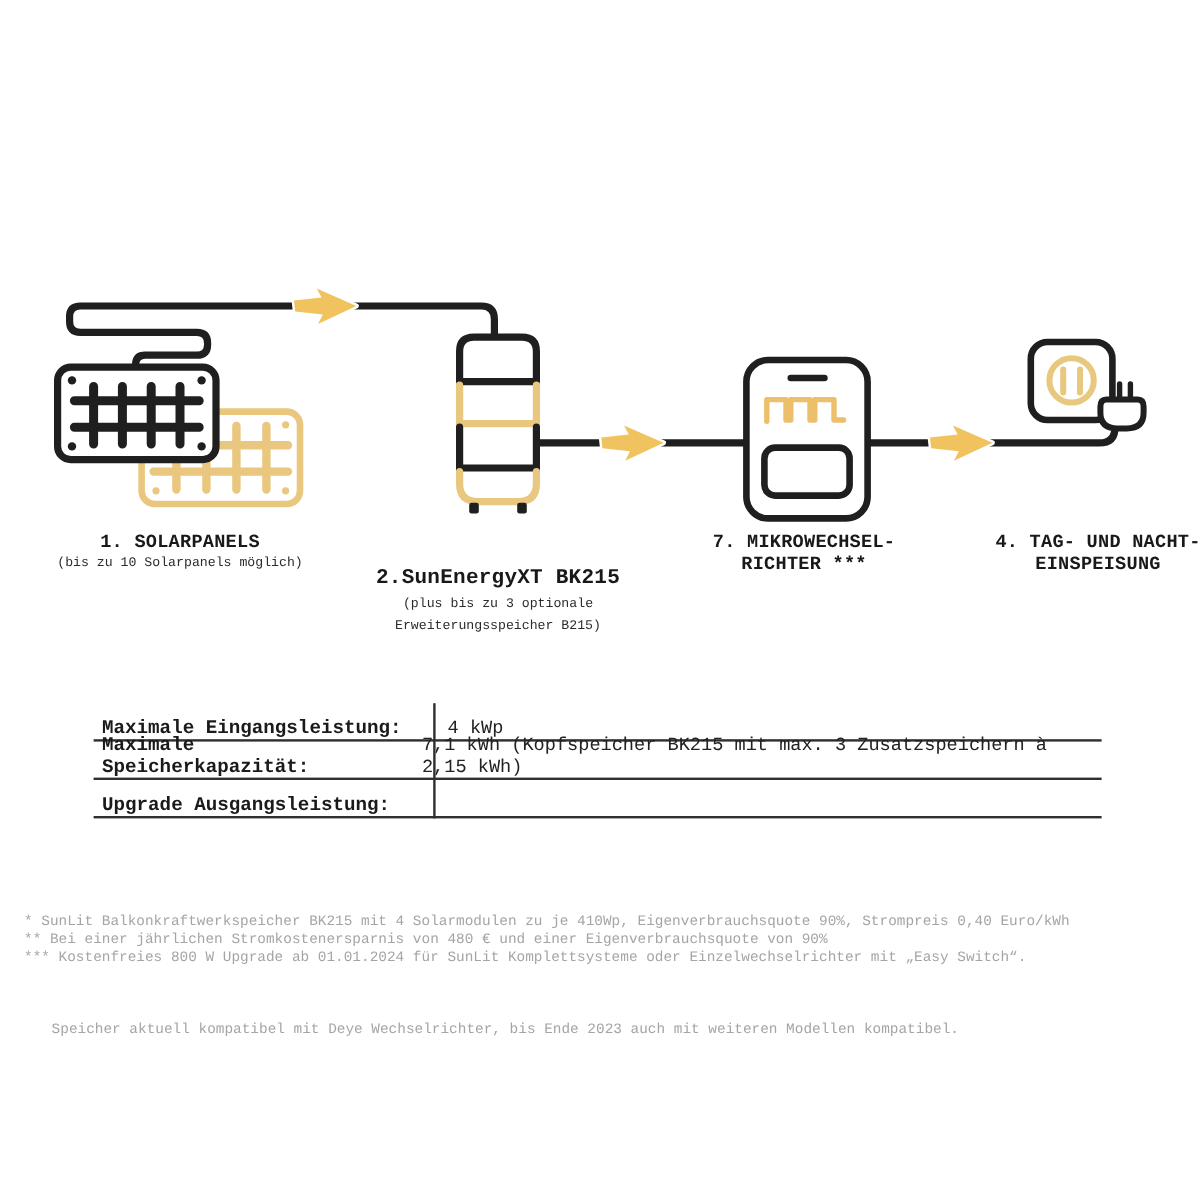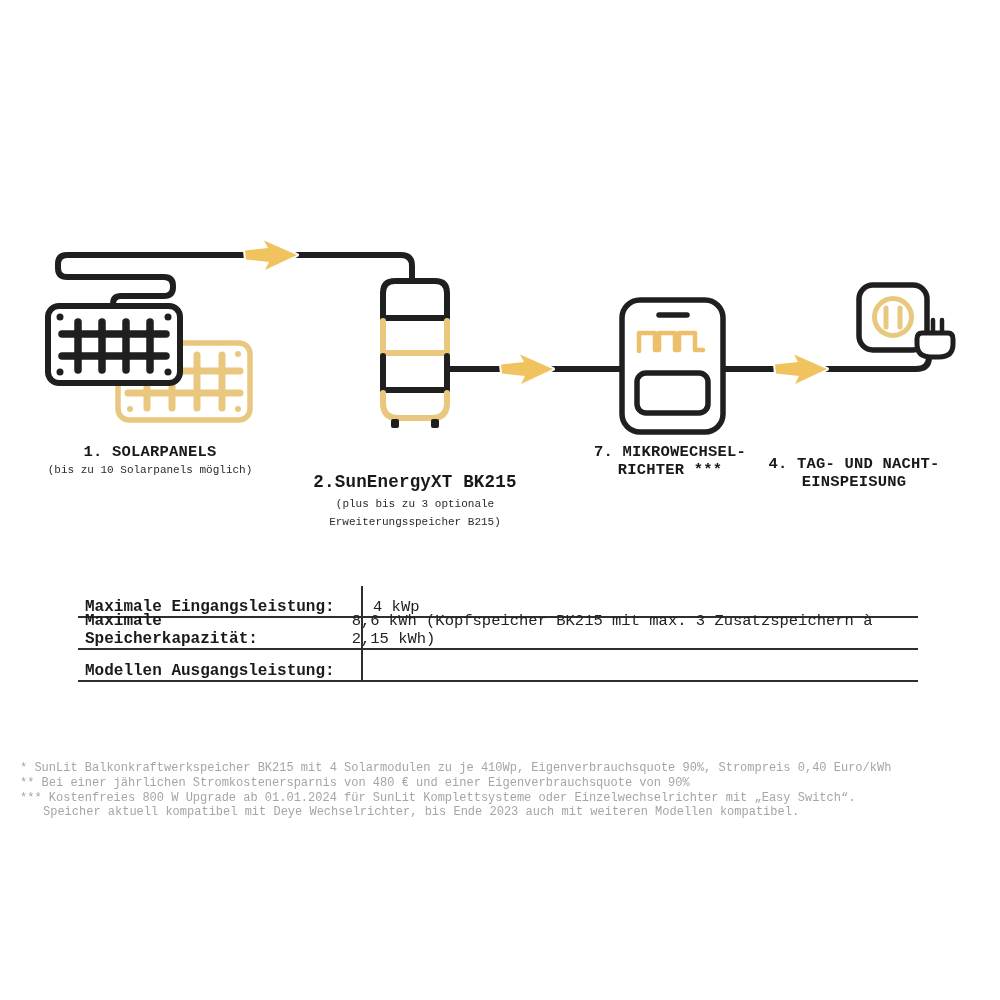--- a/index.html
+++ b/index.html
@@ -11,21 +11,21 @@
   .step-label{position:absolute;text-align:center;transform:translateX(-50%);white-space:nowrap;}
   .step-title{font-weight:bold;font-size:15.5px;line-height:18px;letter-spacing:.2px;color:#191919;}
   .step-title.big{font-size:17.5px;line-height:20px;}
   .step-sub{font-size:11px;line-height:18px;color:#2b2b2b;}
   .spec-table{position:absolute;left:78px;top:586px;width:840px;}
   .t-row{display:flex;align-items:flex-end;height:32px;border-bottom:2px solid #2f2f2f;box-sizing:border-box;}
   .t-label{width:283px;padding-left:7px;box-sizing:border-box;font-weight:bold;font-size:16px;color:#1a1a1a;}
   .t-value{padding-left:12px;font-size:15.5px;color:#222222;}
   .t-divider{position:absolute;left:283px;top:0;width:2px;height:96px;background:#2f2f2f;}
   .footnotes{position:absolute;left:20px;top:761px;width:930px;font-size:12px;line-height:14.8px;color:#a5a5a5;}
-  .footnote.indent{padding-left:23px;}
+  .footnote.indent{padding-left:23px;margin-top:46px;}
 </style>
 </head>
 <body>
 
 <div class="canvas">
 
   <svg class="diagram-svg" viewBox="0 0 1000 1000">
 
     <path d="M 113 311 L 113 304 Q 113 296 121 296 L 164 296 Q 173 296 173 287 L 173 286 Q 173 277 164 277 L 67 277 Q 58 277 58 268 L 58 264 Q 58 255 67 255 L 401 255 Q 412 255 412 266 L 412 283" fill="none" stroke="#1f1f1f" stroke-width="6" stroke-linecap="round" stroke-linejoin="round"></path>
 
@@ -105,37 +105,37 @@
     <div class="step-title big">2.SunEnergyXT BK215</div>
     <div class="step-sub" style="margin-top:3px;">(plus bis zu 3 optionale</div>
     <div class="step-sub">Erweiterungsspeicher B215)</div>
   </div>
 
   <div class="step-label" style="left:670px;top:443px;">
     <div class="step-title">7. MIKROWECHSEL-</div>
     <div class="step-title">RICHTER ***</div>
   </div>
 
-  <div class="step-label" style="left:854px;top:443px;margin-top:12px;">
+  <div class="step-label" style="left:915px;top:443px;">
     <div class="step-title">4. TAG- UND NACHT-</div>
     <div class="step-title">EINSPEISUNG</div>
   </div>
 
   <div class="spec-table">
     <div class="t-divider"></div>
     <div class="t-row">
       <div class="t-label">Maximale Eingangsleistung:</div>
       <div class="t-value">4 kWp</div>
     </div>
     <div class="t-row">
       <div class="t-label">Maximale Speicherkapazität:</div>
-      <div class="t-value">8,6 kWh (Kopfspeicher BK215 mit max. 3 Zusatzspeichern à 2,15 kWh)</div>
+      <div class="t-value">7,1 kWh (Kopfspeicher BK215 mit max. 3 Zusatzspeichern à 2,15 kWh)</div>
     </div>
     <div class="t-row">
-      <div class="t-label">Modellen Ausgangsleistung:</div>
+      <div class="t-label">Upgrade Ausgangsleistung:</div>
     </div>
   </div>
 
   <div class="footnotes">
     <div class="footnote">* SunLit Balkonkraftwerkspeicher BK215 mit 4 Solarmodulen zu je 410Wp, Eigenverbrauchsquote 90%, Strompreis 0,40 Euro/kWh</div>
     <div class="footnote">** Bei einer jährlichen Stromkostenersparnis von 480 € und einer Eigenverbrauchsquote von 90%</div>
     <div class="footnote">*** Kostenfreies 800 W Upgrade ab 01.01.2024 für SunLit Komplettsysteme oder Einzelwechselrichter mit „Easy Switch“.</div>
     <div class="footnote indent">Speicher aktuell kompatibel mit Deye Wechselrichter, bis Ende 2023 auch mit weiteren Modellen kompatibel.</div>
   </div>
 

